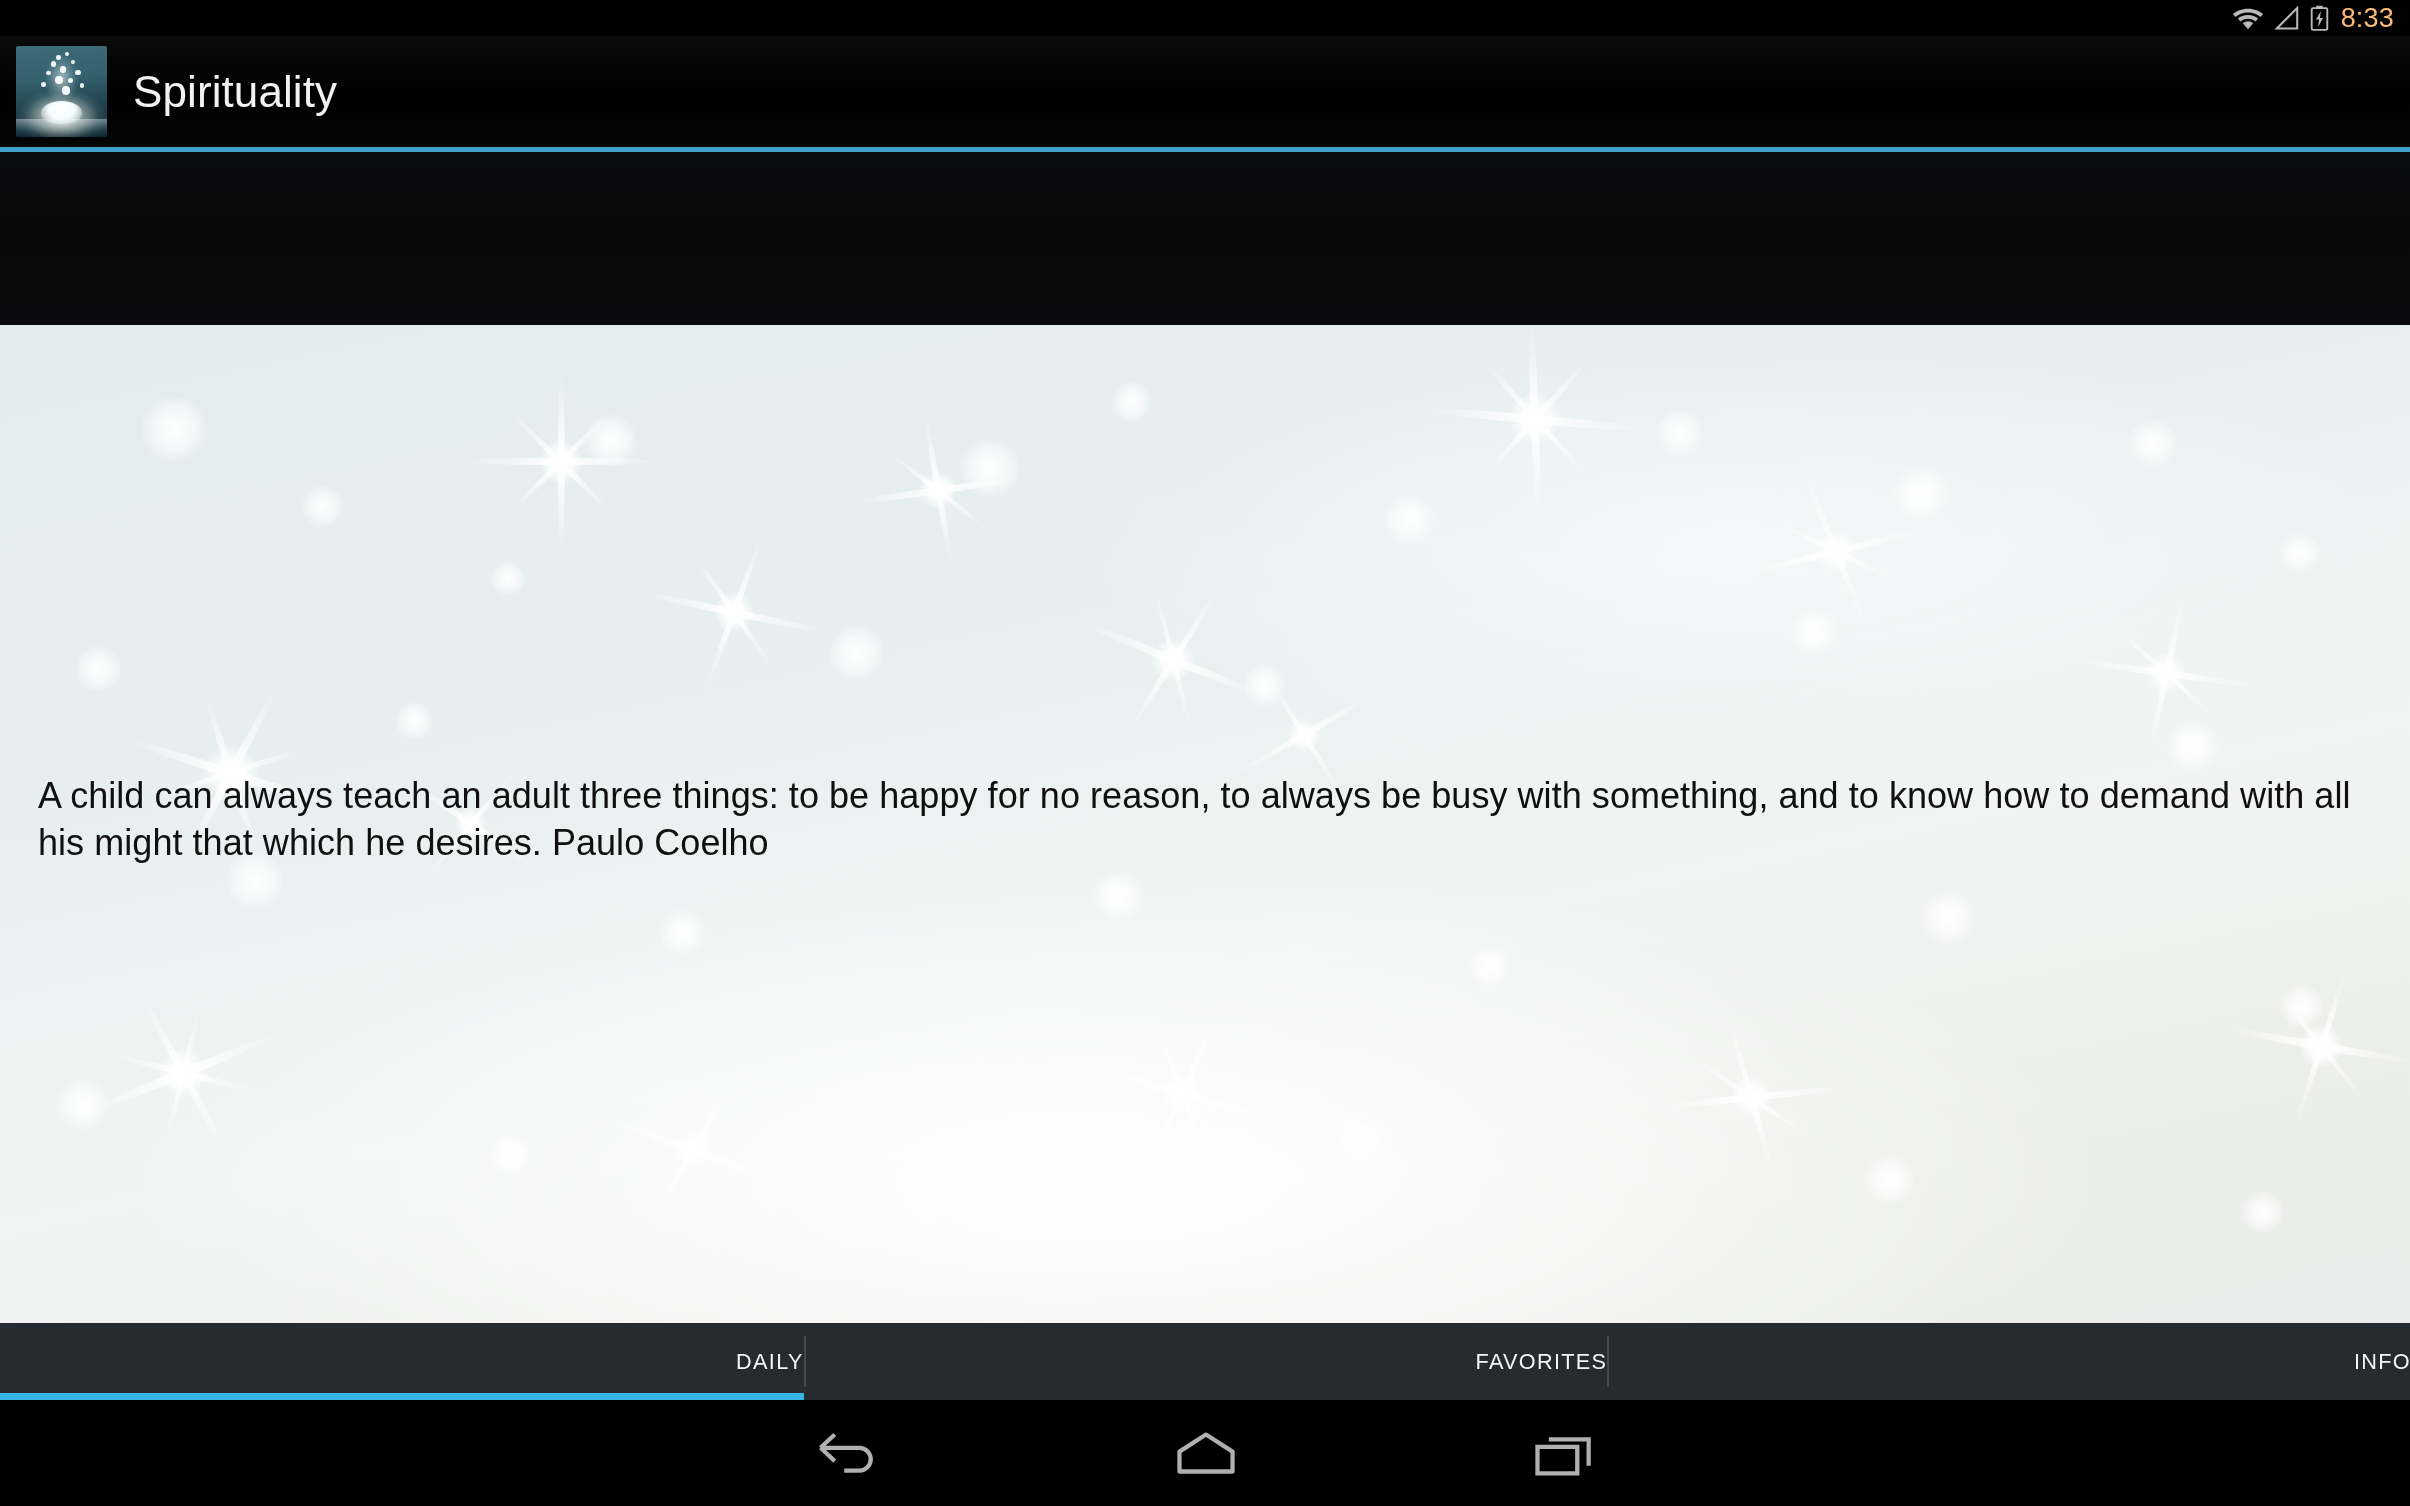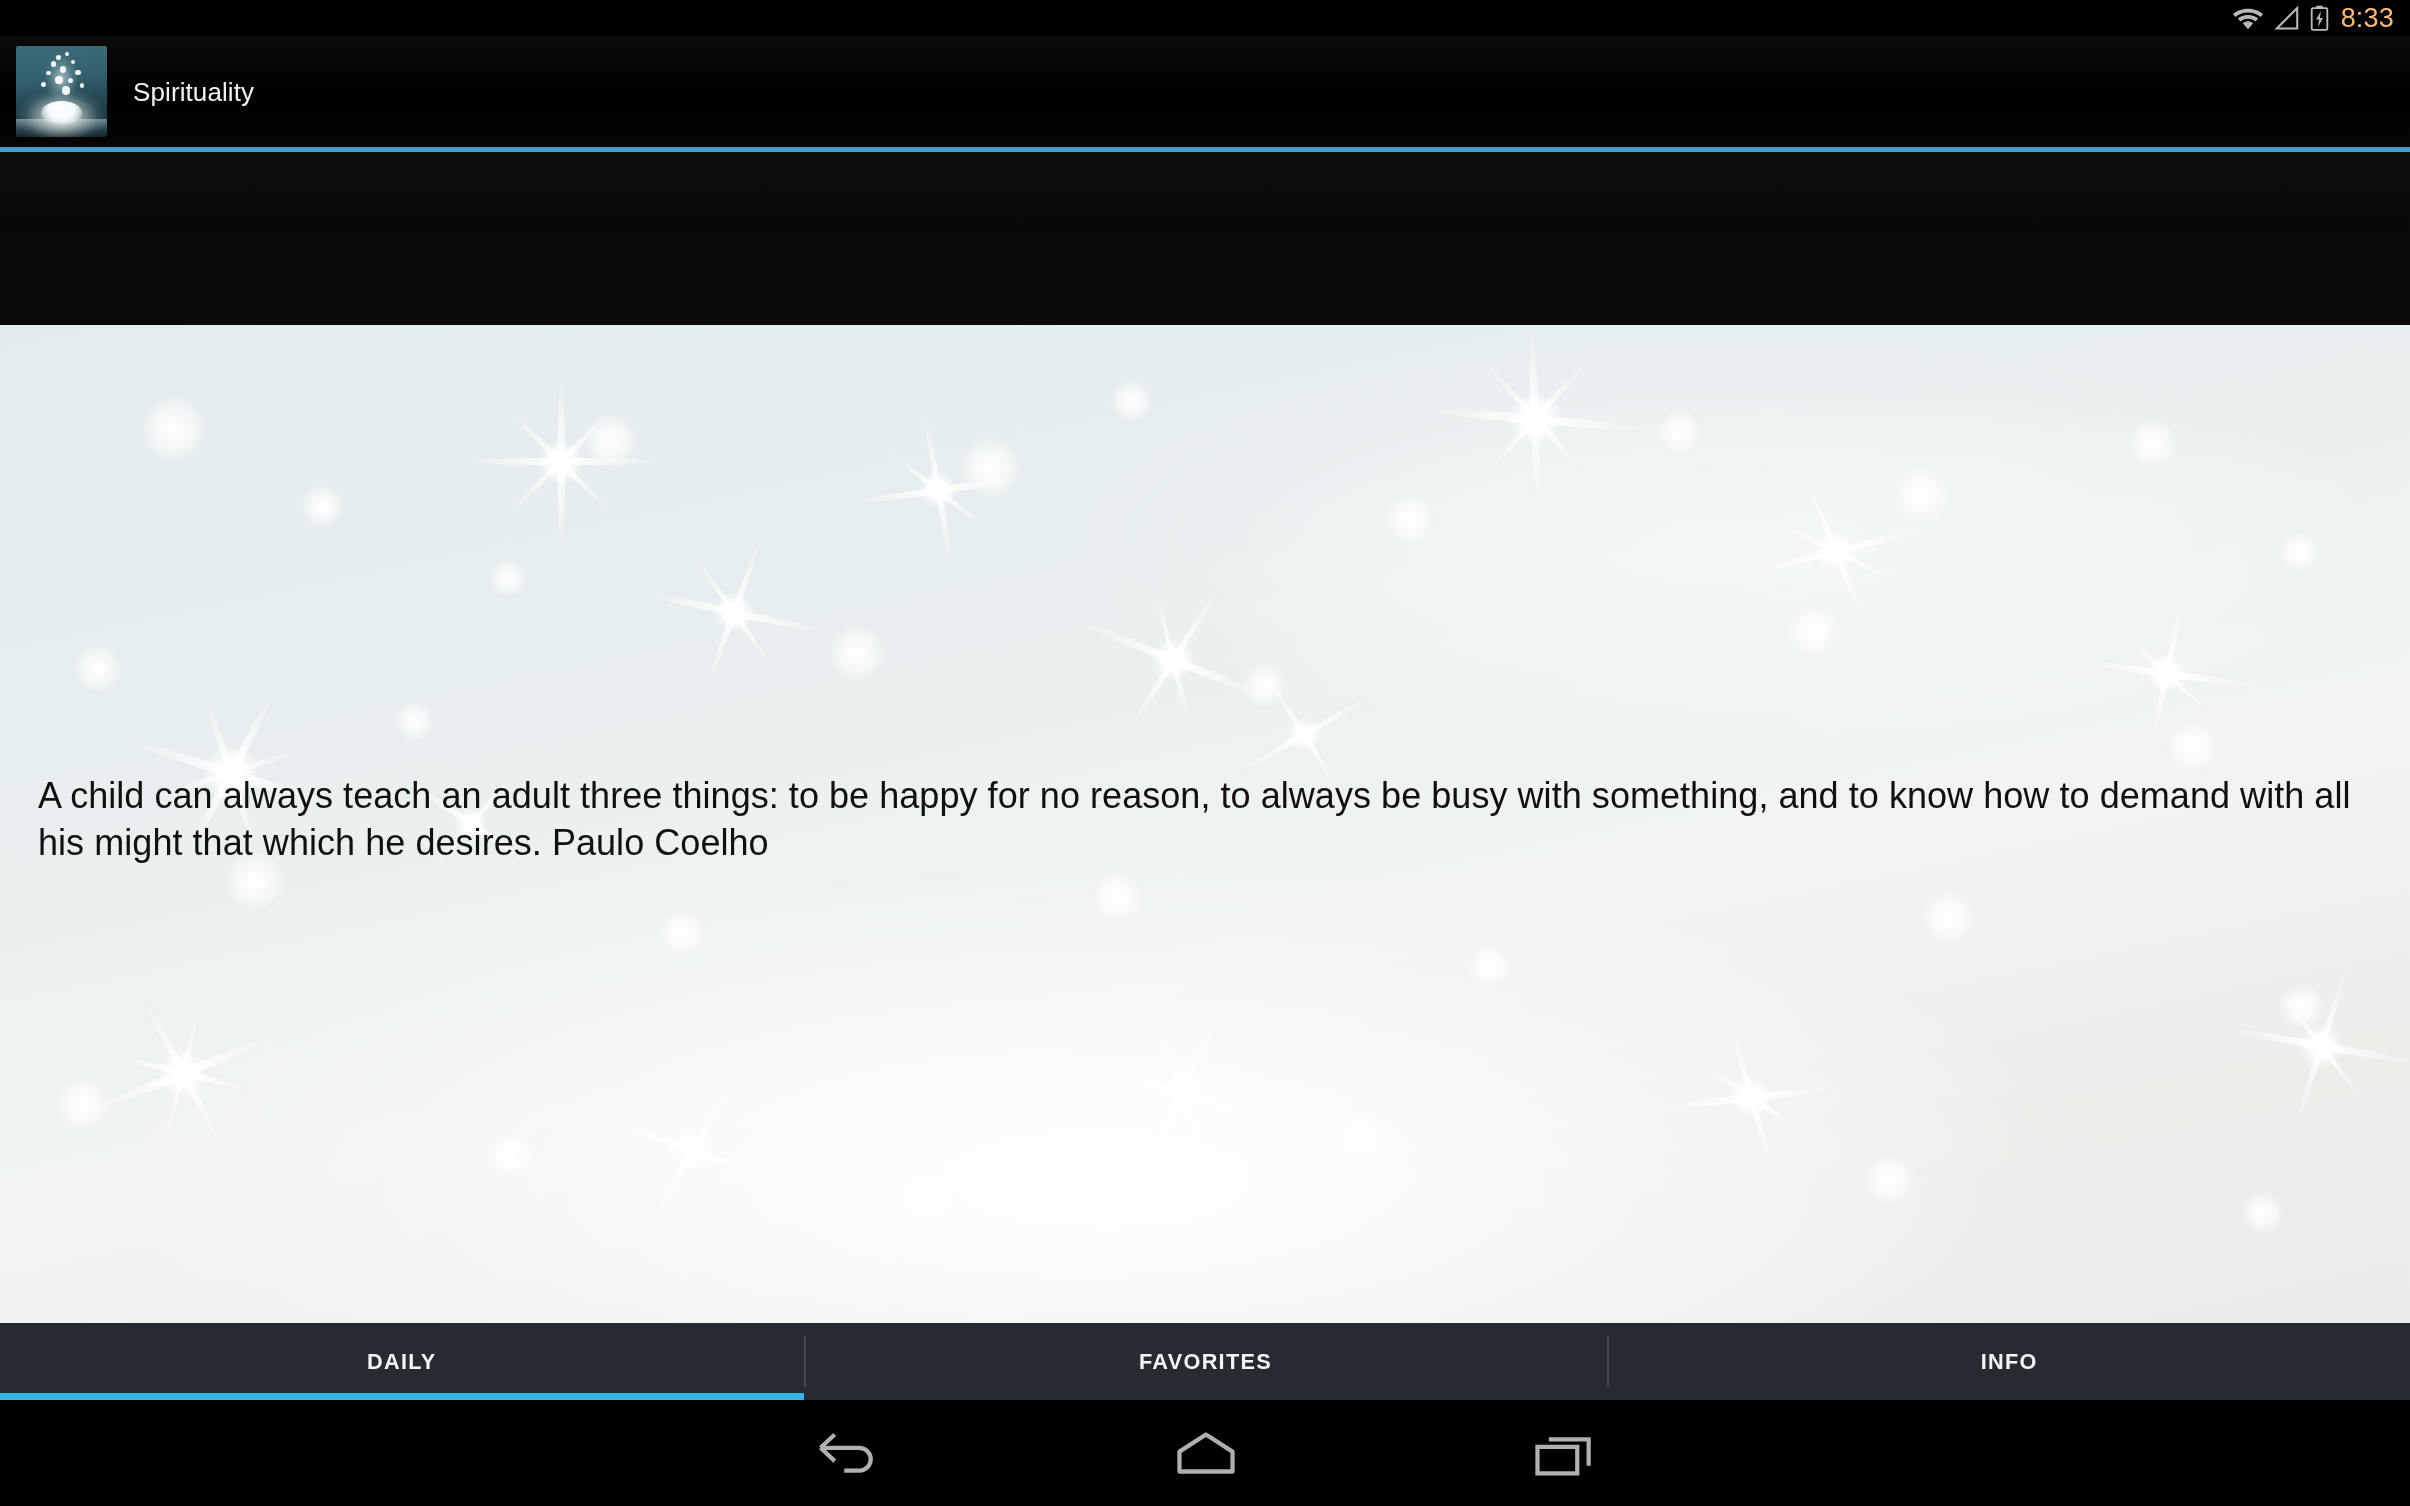--- a/index.html
+++ b/index.html
@@ -91,21 +91,21 @@
     filter: blur(0.6px);
   }
   .app-logo .reflect {
     position: absolute;
     bottom: 0; left: 0;
     width: 100%; height: 20%;
     background: linear-gradient(180deg, rgba(240,250,255,0.40) 0%, rgba(160,195,205,0.10) 60%, rgba(0,0,0,0.20) 100%);
   }
   .app-title {
     color: #f2f2f2;
-    font-size: 26px;
+    font-size: 44px;
     margin-left: 26px;
     letter-spacing: 0.1px;
     line-height: 1;
     font-weight: 400;
   }
   .accent-line {
     position: absolute;
     top: 147px; left: 0;
     width: 2411px;
     height: 4.7px;
@@ -242,24 +242,24 @@
     height: 77px;
     background: #262b32;
     display: flex;
     z-index: 8;
   }
   .tab {
     flex: 1 1 25%;
     position: relative;
     display: flex;
     align-items: center;
-    justify-content: center;
+    justify-content: flex-end;
     color: #f3f4f5;
     font-size: 21.7px;
-    font-weight: bold;
+    font-weight: normal;
     letter-spacing: 1.3px;
   }
   .tab + .tab::before {
     content: "";
     position: absolute;
     left: 0; top: 13px;
     width: 1.9px;
     height: 51px;
     background: #44494f;
   }

